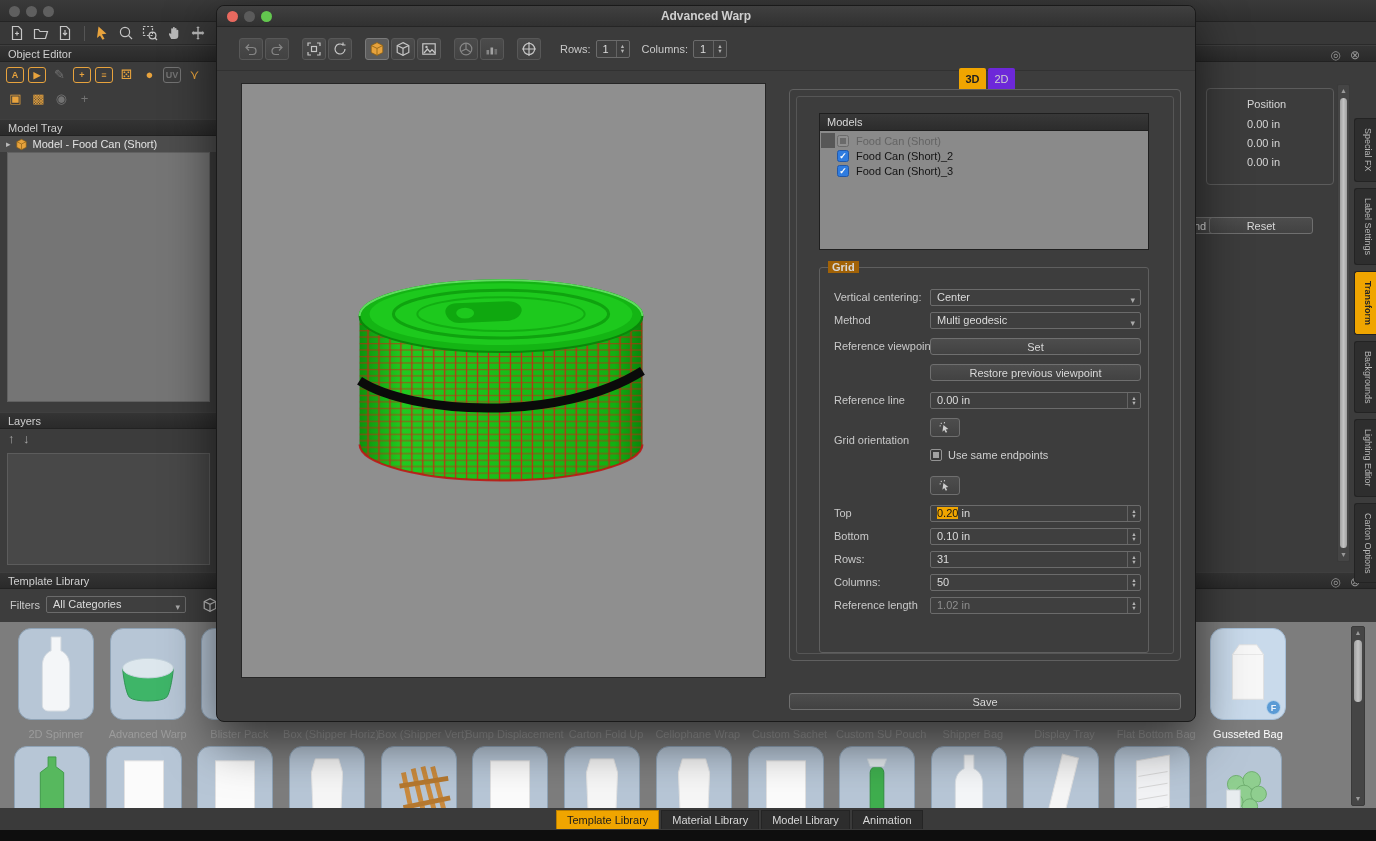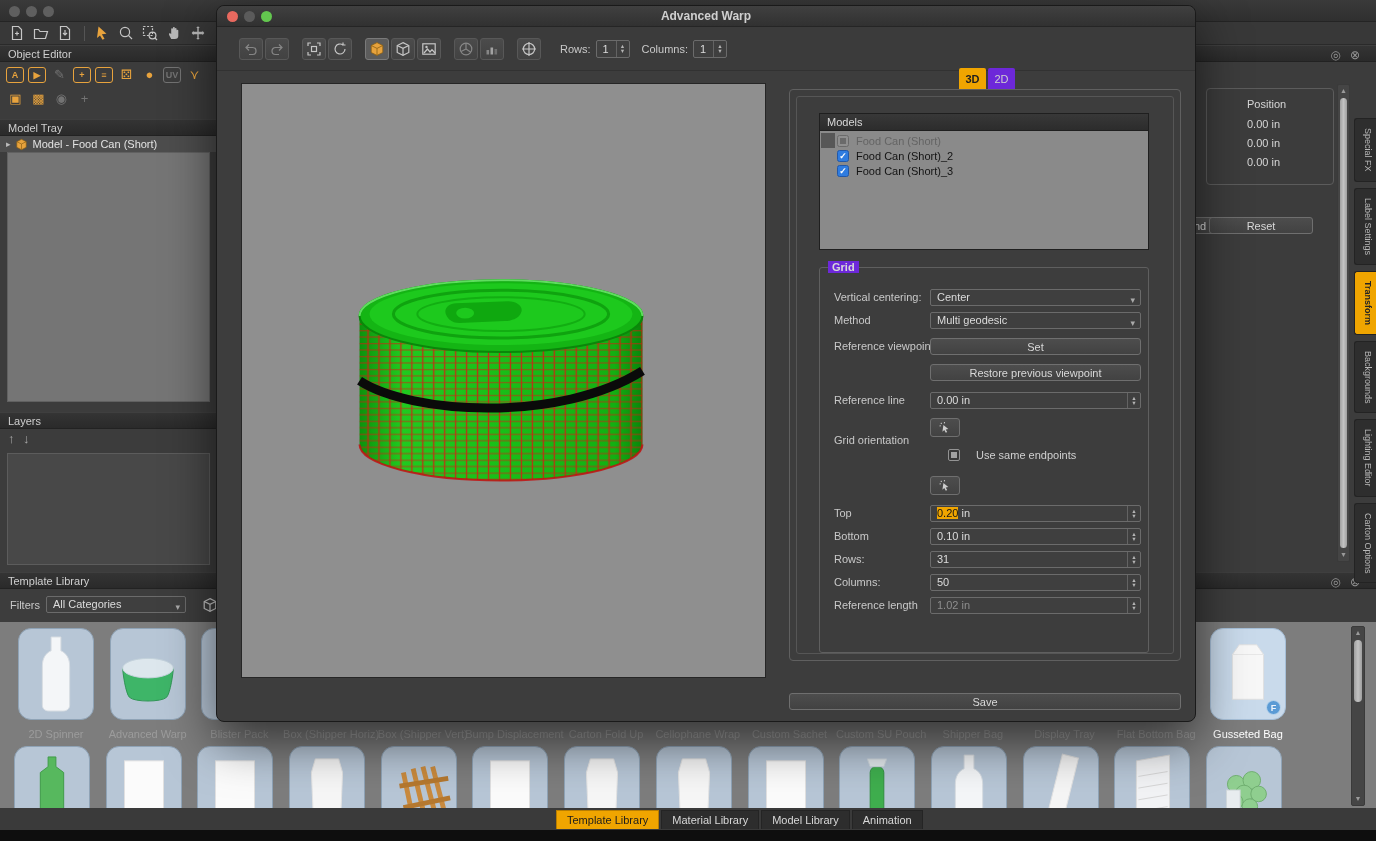--- a/index.html
+++ b/index.html
@@ -73,21 +73,21 @@
   .models-list{height:118px;background:#8a8a8a;position:relative;padding-top:2px}
   .model-row{position:relative;height:15px;display:flex;align-items:center;padding-left:17px;gap:7px}
   .rowmark{position:absolute;left:1px;top:0;width:14px;height:15px;background:#575757}
   .cb{width:12px;height:12px;border-radius:2.5px;display:flex;align-items:center;justify-content:center;font-size:9px}
   .cb.on{background:#2f7ce0;border:1px solid #2258a8;color:#fff;font-weight:bold}
   .cb.dis{background:#8f8f8f;border:1px solid #6a6a6a}
   .cb.dis::after{content:"";width:6px;height:6px;background:#6a6a6a}
   .mlabel{font-size:11px;color:#141414}
   .mlabel.dim{color:#646464}
   .gridbox{position:absolute;left:602px;top:261px;width:330px;height:386px;border:1px solid #5f5f5f;border-radius:3px}
-  .legend{position:absolute;left:8px;top:-7px;background:#6d28d9;padding:0 4px;font-weight:bold;color:#d8d8d8}
+  .legend{position:absolute;left:8px;top:-7px;background:#a16207;padding:0 4px;font-weight:bold;color:#d8d8d8}
   .flabel{position:absolute;left:14px;color:#c9c9c9;font-size:11px}
   .mixcb{width:12px;height:12px;background:#3a3a3a;border:1px solid #939393;border-radius:2px;display:flex;align-items:center;justify-content:center}
   .mixcb span{width:6px;height:6px;background:#a2a2a2;display:block}
   .curbtn{position:absolute;left:110px;width:30px;height:19px}
 </style>
 </head>
 <body>
 
 <div class="screen">
 
@@ -653,21 +653,21 @@
       <div class="btn curbtn" style="top:150px">
         <span class="ic" style="width:14px;height:14px">
           <svg viewBox="0 0 16 16">
               <path d="M6.2 4.6l5.6 4.6-3 .4 1.7 3-1.6.8-1.7-3-2.2 2z" fill="#cdcdcd" stroke="none"></path>
               <path d="M3.2 2.2l1 1M7.5 1.2l-.3 1.4M1.8 5.8l1.4-.3" stroke="#cdcdcd"></path>
             </svg>
         </span>
       </div>
 
       <span class="flabel" style="top:166px">Grid orientation</span>
-      <div class="abs" style="left:128px;top:181px;display:flex;align-items:flex-start;gap:16px">
+      <div class="abs" style="left:110px;top:181px;display:flex;align-items:flex-start;gap:6px">
         <span class="mixcb">
             <span></span>
           </span>
         <span style="color:#d0d0d0">Use same endpoints</span>
       </div>
 
       <div class="btn curbtn" style="top:208px">
         <span class="ic" style="width:14px;height:14px">
           <svg viewBox="0 0 16 16">
               <path d="M6.2 4.6l5.6 4.6-3 .4 1.7 3-1.6.8-1.7-3-2.2 2z" fill="#cdcdcd" stroke="none"></path>

